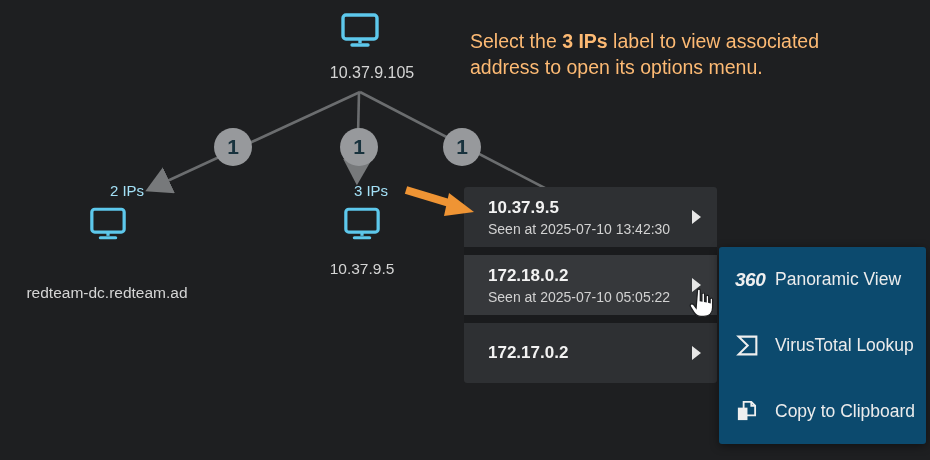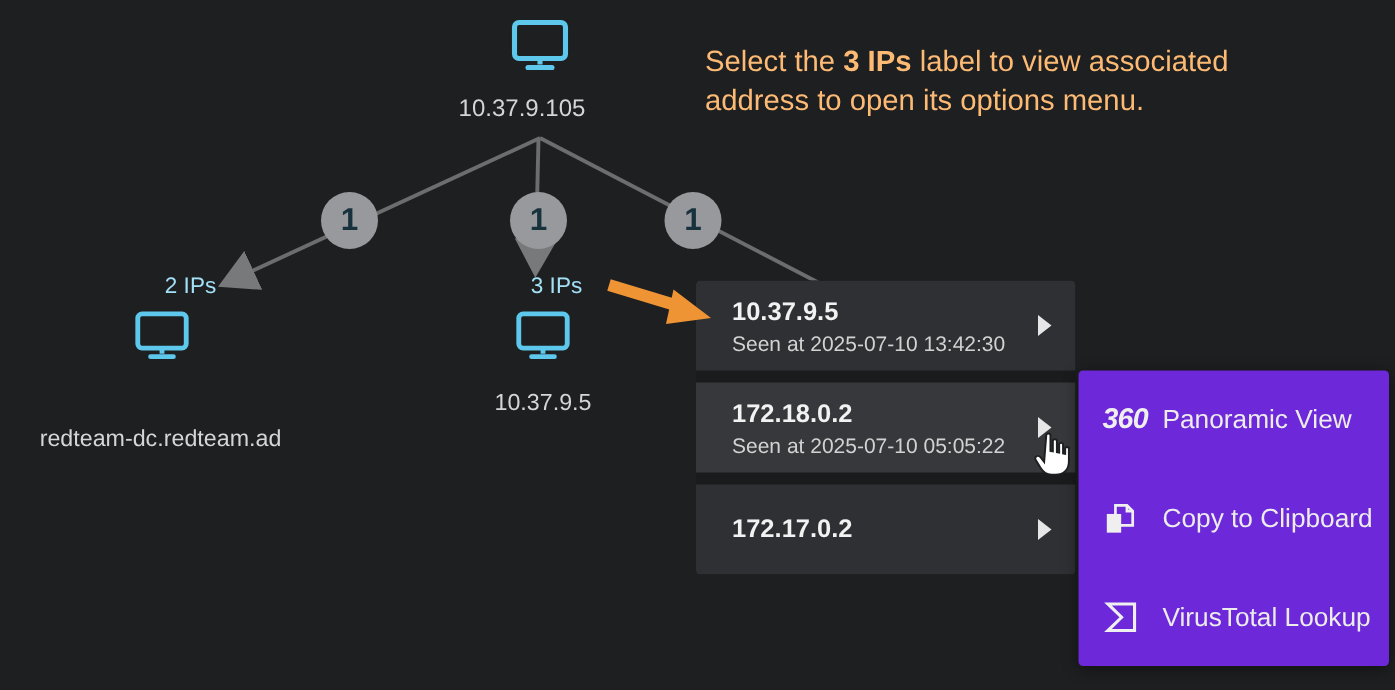--- a/index.html
+++ b/index.html
@@ -55,21 +55,21 @@
   .addr-chevron {
     position: absolute; right: 16px; top: 50%; margin-top: -7px;
     width: 0; height: 0;
     border-top: 7px solid transparent; border-bottom: 7px solid transparent;
     border-left: 9px solid #e6e6e6;
   }
   
   .options-menu {
     position: absolute; z-index: 4; left: 719px; top: 247px;
     width: 207px; height: 197px;
-    background: #6d28d9; border-radius: 3px;
+    background: #0c4a6e; border-radius: 3px;
     box-shadow: 0 2px 10px rgba(0,0,0,0.45);
     display: flex; flex-direction: column;
   }
   .menu-item {
     flex: 1; display: flex; align-items: center;
     padding-left: 16px; cursor: pointer;
   }
   .mi-icon {
     width: 36px; display: flex; align-items: center; justify-content: flex-start;
     color: #efefef; flex-shrink: 0;
@@ -97,21 +97,21 @@
   <div class="edge-badge" style="left:340px; top:128px;">1</div>
   <div class="edge-badge" style="left:443px; top:128px;">1</div>
 
   <div class="node-icon" style="left:340px; top:12px;">
     <svg width="40" height="36" viewBox="0 0 40 36">
       <rect x="3" y="3" width="34" height="24" rx="3" fill="none" stroke="#5dc8ec" stroke-width="3.4"></rect>
       <line x1="20" y1="27" x2="20" y2="31" stroke="#5dc8ec" stroke-width="3.4"></line>
       <line x1="12" y1="33" x2="28" y2="33" stroke="#5dc8ec" stroke-width="3.4" stroke-linecap="round"></line>
     </svg>
   </div>
-  <div class="node-label" style="left:288px; top:64px; width:120px;">10.37.9.105</div>
+  <div class="node-label" style="left:312px; top:64px; width:120px;">10.37.9.105</div>
 
   <div class="ips-label" style="left:87px; top:182px; width:80px;">2 IPs</div>
   <div class="node-icon" style="left:89px; top:206px;">
     <svg width="38" height="35" viewBox="0 0 40 36">
       <rect x="3" y="3" width="34" height="24" rx="3" fill="none" stroke="#5dc8ec" stroke-width="3.4"></rect>
       <line x1="20" y1="27" x2="20" y2="31" stroke="#5dc8ec" stroke-width="3.4"></line>
       <line x1="12" y1="33" x2="28" y2="33" stroke="#5dc8ec" stroke-width="3.4" stroke-linecap="round"></line>
     </svg>
   </div>
   <div class="node-label" style="left:7px; top:260px; width:200px; font-size:15.5px;margin-top:24px;">redteam-dc.redteam.ad</div>
@@ -150,35 +150,35 @@
 
   <div class="options-menu">
     <div class="menu-item">
       <span class="mi-icon">
           <span class="i360">360</span>
         </span>
       <span class="mi-label">Panoramic View</span>
     </div>
     <div class="menu-item">
       <span class="mi-icon">
+        <svg width="25" height="25" viewBox="0 0 24 24">
+          <path d="M3.5 3.5 H20.5 V20.5 H3.5 L12.2 12 Z" fill="none" stroke="#efefef" stroke-width="2"></path>
+        </svg>
+      </span>
+      <span class="mi-label">VirusTotal Lookup</span>
+    </div>
+    <div class="menu-item">
+      <span class="mi-icon">
         <svg width="23" height="24" viewBox="0 0 24 25">
           <path d="M9 3 h8 l4 4 v10 h-12 z" fill="none" stroke="#efefef" stroke-width="1.9"></path>
           <path d="M17 3 v4 h4" fill="none" stroke="#efefef" stroke-width="1.9"></path>
           <rect x="3" y="9" width="10" height="13" fill="#efefef"></rect>
         </svg>
       </span>
       <span class="mi-label">Copy to Clipboard</span>
-    </div>
-    <div class="menu-item">
-      <span class="mi-icon">
-        <svg width="25" height="25" viewBox="0 0 24 24">
-          <path d="M3.5 3.5 H20.5 V20.5 H3.5 L12.2 12 Z" fill="none" stroke="#efefef" stroke-width="2"></path>
-        </svg>
-      </span>
-      <span class="mi-label">VirusTotal Lookup</span>
     </div>
   </div>
 
   <svg class="overlay" width="930" height="460">
     <line x1="406" y1="190" x2="449" y2="203" stroke="#ef9434" stroke-width="8"></line>
     <polygon points="474,212 449,193 444,216" fill="#ef9434"></polygon>
   </svg>
 
   <svg class="cursor-layer" style="left:688px; top:287px;" width="28" height="34" viewBox="0 0 28 34">
     <path d="M9.5 3.2 c0-1.6 2.8-1.6 2.8 0 v10.4 l1.6 .3 v-7 c0-1.5 2.7-1.5 2.7 0 v7.5 l1.5 .3 v-5.4 c0-1.4 2.6-1.4 2.6 0 v6 l1.4 .3 v-3.6 c0-1.3 2.5-1.3 2.5 0 v8.6 c0 5.6-3.5 8.8-8.9 8.8 h-2.7 c-3.3 0-5.4-1.4-7-4 l-3.6-5.9 c-.7-1.1 .1-2.6 1.5-2.6 .7 0 1.4 .4 1.9 1 l2.3 3 z" fill="#ffffff" stroke="#1e1f21" stroke-width="1.3"></path>

